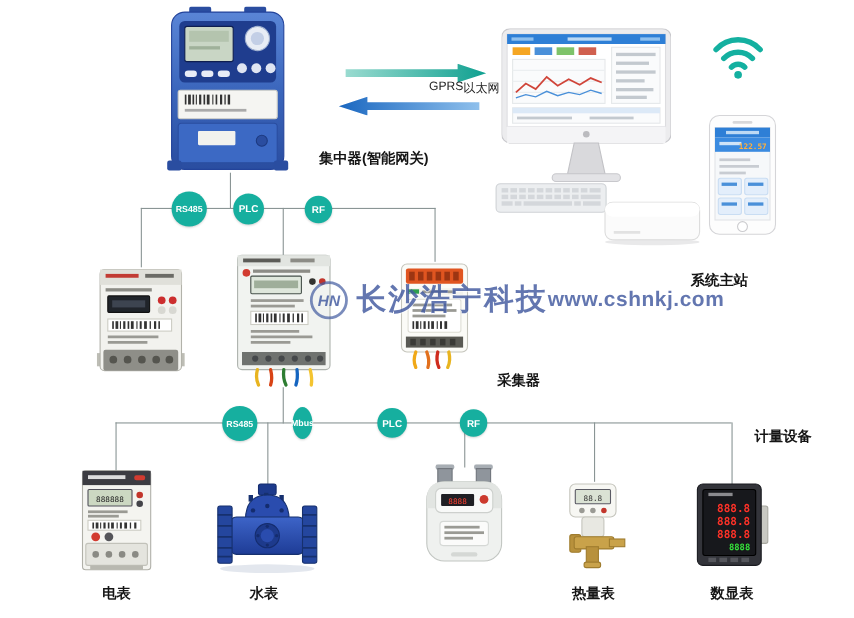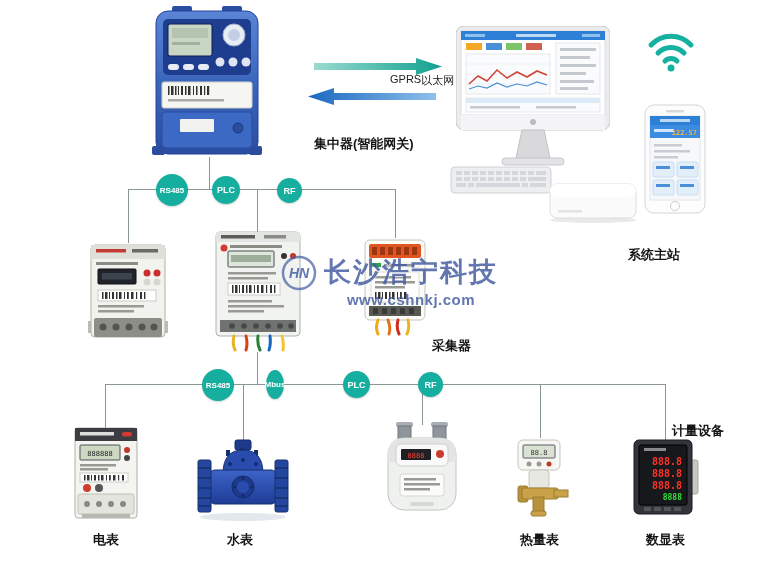--- a/index.html
+++ b/index.html
@@ -9,24 +9,24 @@
   .line{position:absolute;background:var(--line,#8a9595);}
   .h{height:1px;} .v{width:1px;}
   .badge{position:absolute;border-radius:50%;background:var(--badge,#16af9f);color:#fff;
          display:flex;align-items:center;justify-content:center;font-weight:700;
          box-shadow:0 1px 2px rgba(0,0,0,.18);z-index:4;letter-spacing:0;}
   .lbl{position:absolute;font-size:13px;font-weight:700;color:#151515;white-space:nowrap;z-index:3;}
   .linklbls{position:absolute;left:342px;top:73px;display:flex;font-size:11px;color:#222;z-index:3;margin-left:48px;}
   .arrow{position:absolute;z-index:2;}
   #watermark{position:absolute;left:280px;top:254px;display:flex;align-items:flex-start;gap:6px;
              z-index:6;pointer-events:none;opacity:.82;}
-  #wm-text{display:flex;flex-direction:column;align-items:center;}
+  #wm-text{display:flex;flex-direction:row;align-items:center;}
   #wm-title{font-size:27px;font-weight:700;color:var(--watermark,#41599f);letter-spacing:2px;
             text-shadow:0 1px 0 rgba(255,255,255,.85);}
-  #wm-url{font-size:15px;font-weight:700;color:var(--watermark,#41599f);margin-top:1px;letter-spacing:.5px;}
+  #wm-url{font-size:19px;font-weight:700;color:var(--watermark,#41599f);margin-top:1px;letter-spacing:.5px;}
 </style>
 </head>
 <body>
 
 <div id="canvas">
 
   <div class="line v" style="left:209px;top:157px;height:33px;"></div>
   <div class="line h" style="left:128px;top:189px;width:268px;"></div>
   <div class="line v" style="left:128px;top:189px;height:54px;"></div>
   <div class="line v" style="left:257px;top:189px;height:43px;"></div>
@@ -117,21 +117,21 @@
           <rect x="57" y="80" width="2.2" height="9"></rect>
       </g>
       <rect x="18" y="93" width="56" height="2.5" fill="#aaa"></rect>
       <rect x="12" y="106" width="90" height="36" rx="3" fill="#3c69c4" stroke="#2a4da0"></rect>
       <rect x="30" y="113" width="34" height="13" rx="1" fill="#f2f2ee"></rect>
       <circle cx="88" cy="122" r="5" fill="#2a4da0" stroke="#1d3a80"></circle>
       <rect x="2" y="140" width="13" height="9" rx="2" fill="#2a4da0"></rect>
       <rect x="99" y="140" width="13" height="9" rx="2" fill="#2a4da0"></rect>
     </svg>
   </div>
-  <div class="lbl" style="left:290px;top:135px;margin-left:24px;">集中器(智能网关)</div>
+  <div class="lbl" style="left:290px;top:135px;">集中器(智能网关)</div>
 
   <div class="dev" style="left:456px;top:26px;width:154px;height:146px;">
     <svg viewBox="0 0 154 146">
       <rect x="0" y="0" width="154" height="104" rx="8" fill="#ececee" stroke="#c8c8cc"></rect>
       <rect x="5" y="5" width="144" height="84" fill="#ffffff" stroke="#dddde0"></rect>
       <rect x="5" y="5" width="144" height="9" fill="#2e7fd6"></rect>
       <rect x="9" y="8" width="20" height="3" fill="#8fc0ee"></rect>
       <rect x="60" y="8" width="40" height="3" fill="#bcd9f4"></rect>
       <rect x="126" y="8" width="18" height="3" fill="#8fc0ee"></rect>
       <g>
@@ -382,22 +382,22 @@
           <rect x="47" y="70" width="5" height="6"></rect>
       </g>
       <g fill="none" stroke-width="3" stroke-linecap="round">
         <path d="M16 82 q-3 8 0 14" stroke="#f0a818"></path>
         <path d="M26 82 q3 8 1 14" stroke="#e2701d"></path>
         <path d="M36 82 q-2 8 1 14" stroke="#cf2c1e"></path>
         <path d="M46 82 q2 8 -1 14" stroke="#e8b420"></path>
       </g>
     </svg>
   </div>
-  <div class="lbl" style="left:432px;top:337px;">采集器</div>
-  <div class="lbl" style="left:672px;top:388px;margin-top:34px;">计量设备</div>
+  <div class="lbl" style="left:452px;top:337px;">采集器</div>
+  <div class="lbl" style="left:686px;top:388px;">计量设备</div>
 
   <div class="dev" style="left:72px;top:426px;width:68px;height:98px;">
     <svg viewBox="0 0 68 98">
       <rect x="3" y="2" width="62" height="90" rx="3" fill="#f4f4f0" stroke="#b0b0a8"></rect>
       <rect x="3" y="2" width="62" height="13" fill="#3c3c42"></rect>
       <rect x="8" y="6" width="34" height="3.5" fill="#dddddd"></rect>
       <rect x="50" y="6" width="10" height="4.5" rx="2" fill="#d23b30"></rect>
       <rect x="8" y="19" width="40" height="15" rx="1" fill="#ccd8c2" stroke="#50505a"></rect>
       <text x="28" y="30" text-anchor="middle" font-size="7" fill="#222" style="font-family:&quot;DejaVu Sans Mono&quot;,monospace">888888</text>
       <circle cx="55" cy="24" r="3" fill="#c2362c"></circle>

